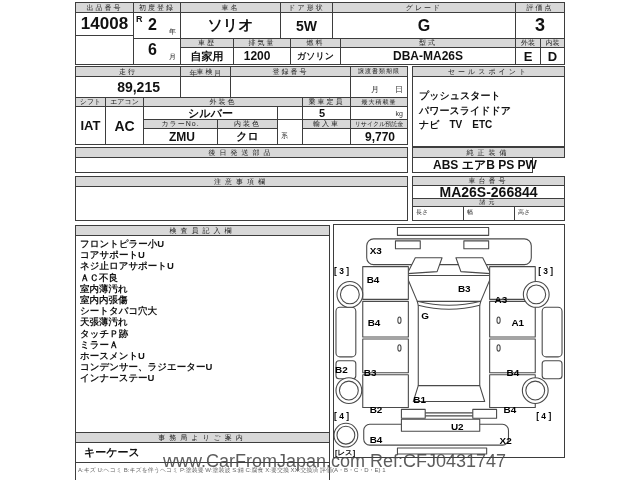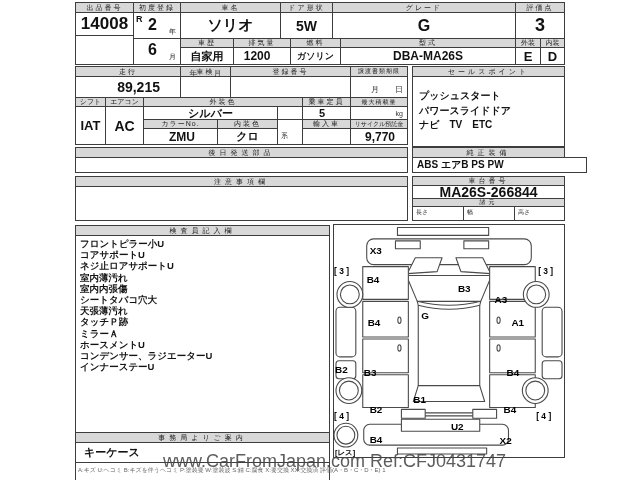--- a/index.html
+++ b/index.html
@@ -128,40 +128,41 @@
 <div class="c h" style="left:75px;top:176px;width:333px;height:11px;letter-spacing:4px">注意事項欄</div>
 <div class="c" style="left:75px;top:186px;width:333px;height:35px"></div>
 
 <div class="c h" style="left:412px;top:66px;width:153px;height:11px;letter-spacing:3px">セールスポイント</div>
 <div class="c lines" style="left:412px;top:76px;width:153px;height:71px;padding-top:12px">
   <div>プッシュスタート</div>
   <div>パワースライドドア</div>
   <div>ナビ　TV　ETC</div>
 </div>
 <div class="c h" style="left:412px;top:147px;width:153px;height:11px;letter-spacing:4px">純正装備</div>
-<div class="c v" style="left:412px;top:157px;width:175px;height:16px;font-size:10px;justify-content:flex-start;padding-left:4px">ABS エアB PS PW</div>
+<div class="c v" style="left:412px;top:157px;width:121px;height:16px;font-size:12px;justify-content:flex-start;padding-left:20px">ABS エアB PS PW</div>
 
 <div class="c h" style="left:412px;top:176px;width:153px;height:10px;letter-spacing:3px">車台番号</div>
 <div class="c v" style="left:412px;top:185px;width:153px;height:14px;font-size:14px">MA26S-266844</div>
 <div class="c h tiny" style="left:412px;top:198px;width:153px;height:9px;letter-spacing:3px">諸元</div>
 <div class="c" style="left:412px;top:206px;width:52px;height:15px">
   <span class="speclbl">長さ</span>
 </div>
 <div class="c" style="left:463px;top:206px;width:52px;height:15px">
   <span class="speclbl">幅</span>
 </div>
 <div class="c" style="left:514px;top:206px;width:51px;height:15px">
   <span class="speclbl">高さ</span>
 </div>
 
 <div class="c h" style="left:75px;top:225px;width:255px;height:11px;letter-spacing:4px">検査員記入欄</div>
 <div class="c ilist" style="left:75px;top:235px;width:255px;height:249px">
   <div>フロントピラー小U</div>
   <div>コアサポートU</div>
   <div>ネジ止ロアサポートU</div>
+  <div>ＡＣ不良</div>
   <div>室内薄汚れ</div>
   <div>室内内張傷</div>
   <div>シートタバコ穴大</div>
   <div>天張薄汚れ</div>
   <div>タッチＰ跡</div>
   <div>ミラーＡ</div>
   <div>ホースメントU</div>
   <div>コンデンサー、ラジエーターU</div>
   <div>インナーステーU</div>
 </div>

